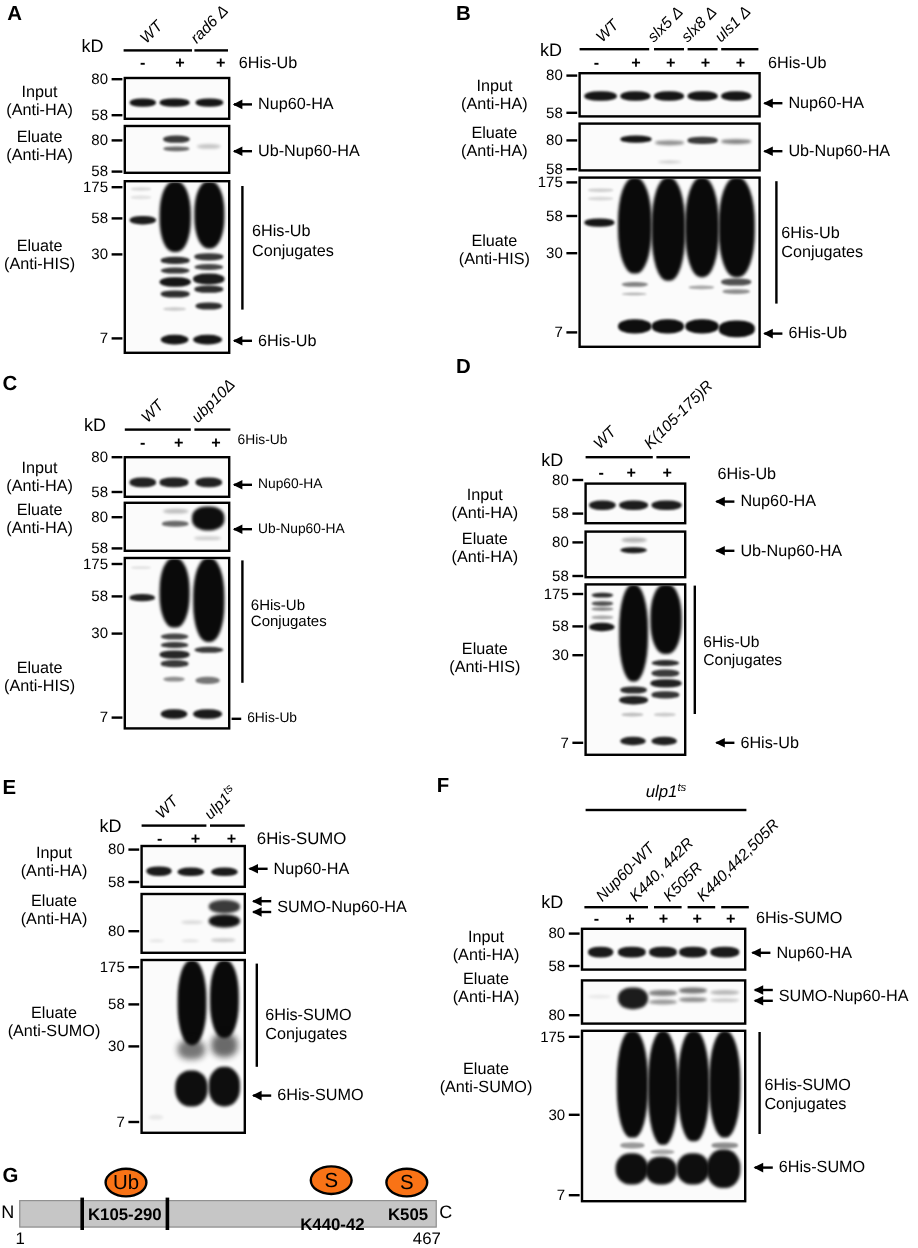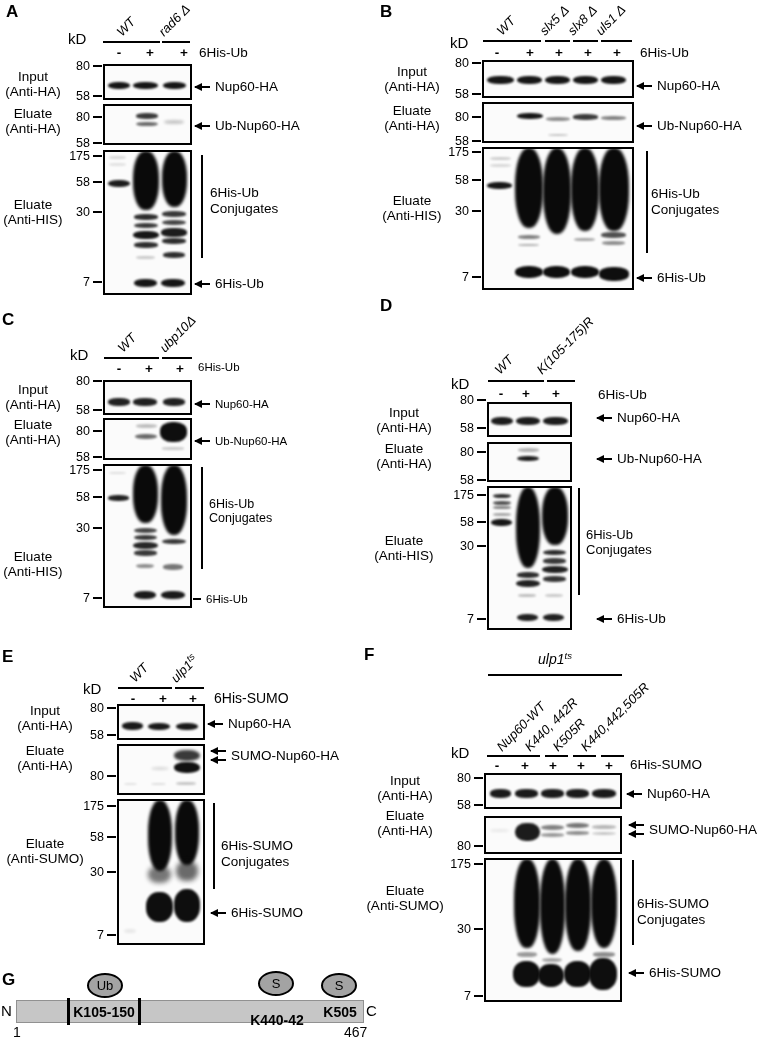--- a/index.html
+++ b/index.html
@@ -27,22 +27,22 @@
   .acol{display:flex;flex-direction:column;gap:7px}
   .brk{position:absolute;width:2px;background:#000}
   .conj{position:absolute;font-size:13.5px;line-height:1.15}
   .smtxt{font-size:11.5px}
   .sup{font-size:9.5px;position:relative;top:-5px;font-style:italic}
   .fhead{position:absolute;font-size:14px;font-style:italic;text-align:center}
   
   .gbar{position:absolute;background:#c6c6c6;border:1px solid #919191;box-sizing:border-box}
   .gdiv{position:absolute;width:2.5px;background:#000}
   .gseg{position:absolute;font-size:14px;font-weight:bold;text-align:center}
-  .gcirc{position:absolute;width:36px;height:25px;border:2px solid #000;border-radius:50%;background:#a3a3a3;
-         display:flex;align-items:center;justify-content:center;font-size:13px;box-sizing:border-box}
+  .gcirc{position:absolute;width:36px;height:25px;border:2px solid #000;border-radius:50%;background:#f97316;
+         display:flex;align-items:center;justify-content:center;font-size:17px;box-sizing:border-box}
   .gterm{position:absolute;font-size:15px}
   .gnum{position:absolute;font-size:14px}
 </style>
 </head>
 <body>
 
 <div id="fig">
 
   <div class="pl" style="left:6px;top:2px">A</div>
   <div class="lane" style="left:124px;top:24px">WT</div>
@@ -598,20 +598,20 @@
     </div>
 
   <div class="pl" style="left:2px;top:970px">G</div>
   <div class="gcirc" style="left:87px;top:973px">Ub</div>
   <div class="gcirc" style="left:258px;top:971px">S</div>
   <div class="gcirc" style="left:321px;top:973px">S</div>
   <div class="gterm" style="left:1px;top:1002px">N</div>
   <div class="gbar" style="left:16px;top:1000px;width:348px;height:23px"></div>
   <div class="gdiv" style="left:67px;top:998px;height:27px"></div>
   <div class="gdiv" style="left:138px;top:998px;height:27px"></div>
-  <div class="gseg" style="left:70px;top:1004px;width:68px">K105-150</div>
+  <div class="gseg" style="left:70px;top:1004px;width:68px">K105-290</div>
   <div class="gseg" style="left:247px;top:1012px;width:60px">K440-42</div>
   <div class="gseg" style="left:322px;top:1004px;width:36px">K505</div>
   <div class="gterm" style="left:366px;top:1002px">C</div>
   <div class="gnum" style="left:13px;top:1024px">1</div>
   <div class="gnum" style="left:344px;top:1024px">467</div>
 
 </div>
 
 </body></html>

